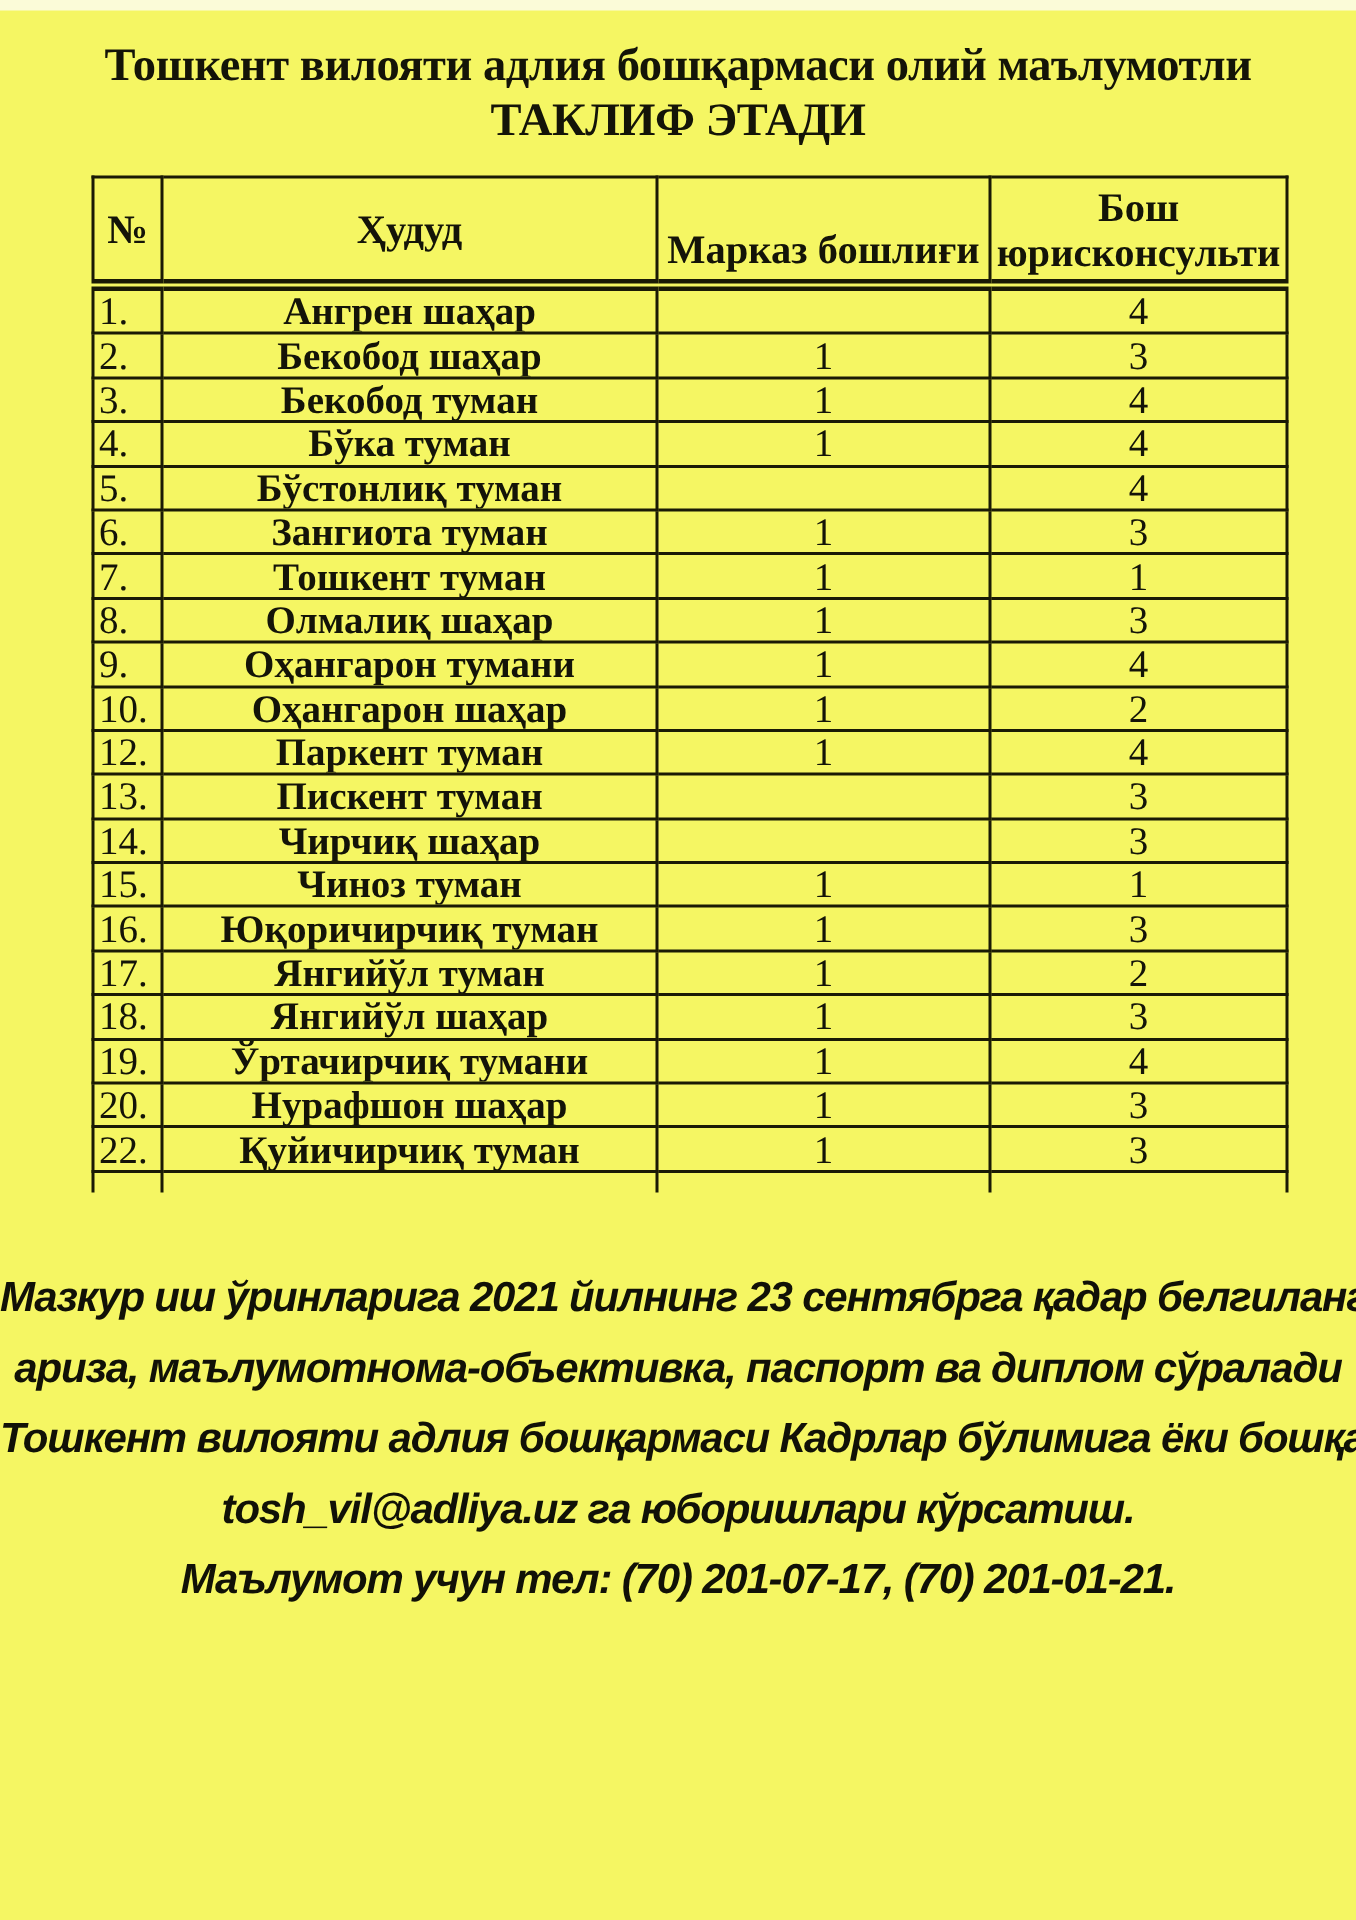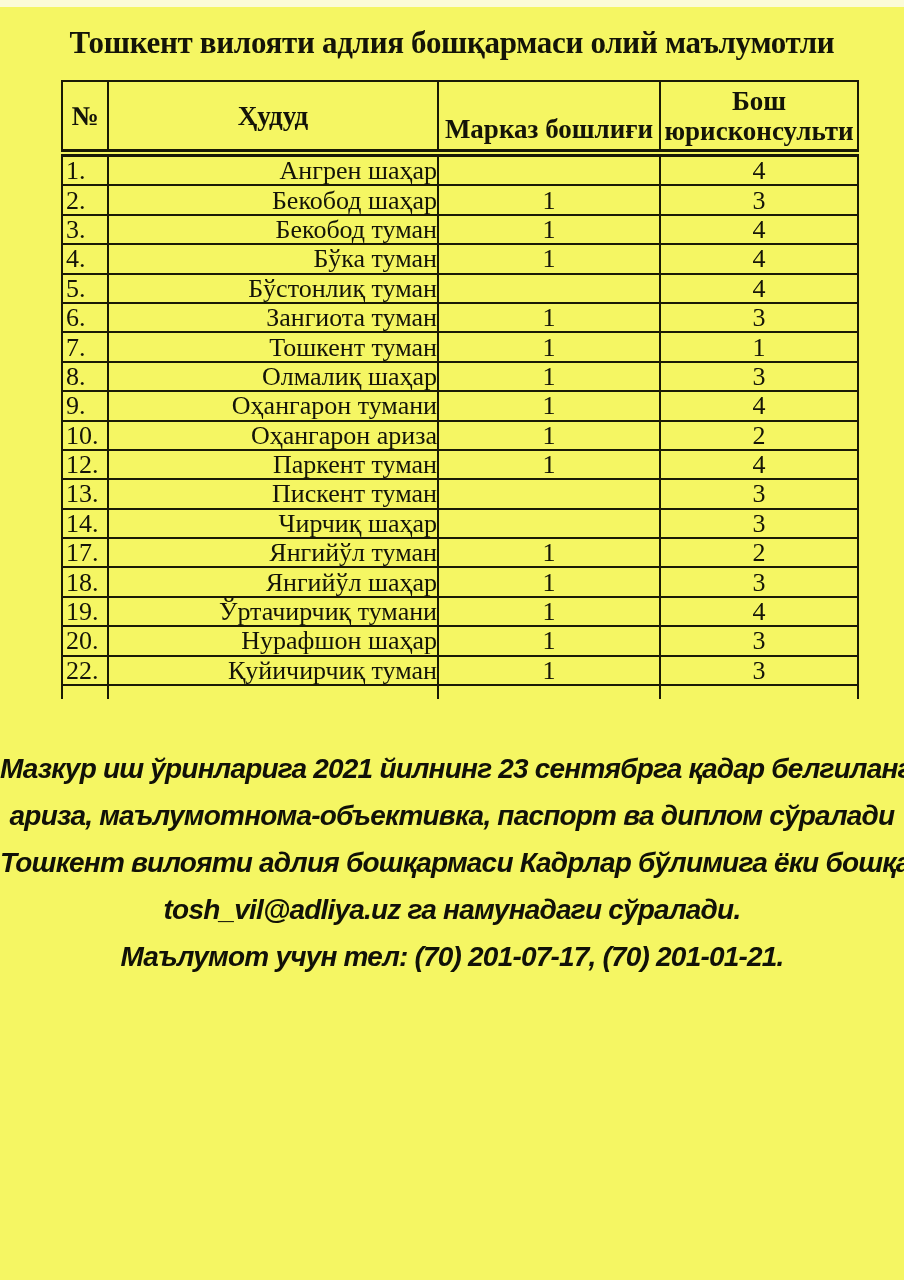--- a/index.html
+++ b/index.html
@@ -50,21 +50,21 @@
     font-size: 26px;
     line-height: 27px;
     vertical-align: middle;
   }
   td.cell-num {
     text-align: left;
     padding-left: 3px;
     font-weight: normal;
     font-size: 25px;
   }
-  td.cell-region { text-align: right; font-weight: normal; }
+  td.cell-region { text-align: center; font-weight: bold; }
   td.cell-val { text-align: center; font-weight: normal; }
   tr.partial-row td { border-bottom: none; height: 13px; }
   .footer-block {
     margin-top: 46px;
     text-align: center;
     font-family: "Liberation Sans", sans-serif;
     font-style: italic;
     font-weight: bold;
     font-size: 28px;
     line-height: 47px;
@@ -74,20 +74,21 @@
   .footer-line { white-space: nowrap; }
 </style>
 </head>
 <body>
 
 <div class="page">
   <div class="top-edge"></div>
 
   <div class="title-block">
     <div class="title-line">Тошкент вилояти адлия бошқармаси олий маълумотли</div>
+    <div class="title-line">ТАКЛИФ ЭТАДИ</div>
   </div>
 
   <table class="doc-table">
     <colgroup>
       <col style="width:46px">
       <col style="width:330px">
       <col style="width:222px">
       <col style="width:198px">
     </colgroup>
     <thead>
@@ -158,21 +159,21 @@
 
     <tr>
       <td class="cell-num">9.</td>
       <td class="cell-region">Оҳангарон тумани</td>
       <td class="cell-val">1</td>
       <td class="cell-val">4</td>
     </tr>
 
     <tr>
       <td class="cell-num">10.</td>
-      <td class="cell-region">Оҳангарон ариза</td>
+      <td class="cell-region">Оҳангарон шаҳар</td>
       <td class="cell-val">1</td>
       <td class="cell-val">2</td>
     </tr>
 
 
     <tr>
       <td class="cell-num">12.</td>
       <td class="cell-region">Паркент туман</td>
       <td class="cell-val">1</td>
       <td class="cell-val">4</td>
@@ -185,21 +186,33 @@
       <td class="cell-val">3</td>
     </tr>
 
     <tr>
       <td class="cell-num">14.</td>
       <td class="cell-region">Чирчиқ шаҳар</td>
       <td class="cell-val"></td>
       <td class="cell-val">3</td>
     </tr>
 
-
+    <tr>
+      <td class="cell-num">15.</td>
+      <td class="cell-region">Чиноз туман</td>
+      <td class="cell-val">1</td>
+      <td class="cell-val">1</td>
+    </tr>
+
+    <tr>
+      <td class="cell-num">16.</td>
+      <td class="cell-region">Юқоричирчиқ туман</td>
+      <td class="cell-val">1</td>
+      <td class="cell-val">3</td>
+    </tr>
 
     <tr>
       <td class="cell-num">17.</td>
       <td class="cell-region">Янгийўл туман</td>
       <td class="cell-val">1</td>
       <td class="cell-val">2</td>
     </tr>
 
     <tr>
       <td class="cell-num">18.</td>
@@ -235,16 +248,16 @@
           <td></td>
           <td></td>
         </tr>
       </tbody>
   </table>
 
   <div class="footer-block">
     <div class="footer-line">Мазкур иш ўринларига 2021 йилнинг 23 сентябрга қадар белгиланган намунадаги</div>
     <div class="footer-line">ариза, маълумотнома-объективка, паспорт ва диплом сўралади</div>
     <div class="footer-line">Тошкент вилояти адлия бошқармаси Кадрлар бўлимига ёки бошқарманинг</div>
-    <div class="footer-line">tosh_vil@adliya.uz га намунадаги сўралади.</div>
+    <div class="footer-line">tosh_vil@adliya.uz га юборишлари кўрсатиш.</div>
     <div class="footer-line">Маълумот учун тел: (70) 201-07-17, (70) 201-01-21.</div>
   </div>
 </div>
 
 </body></html>

